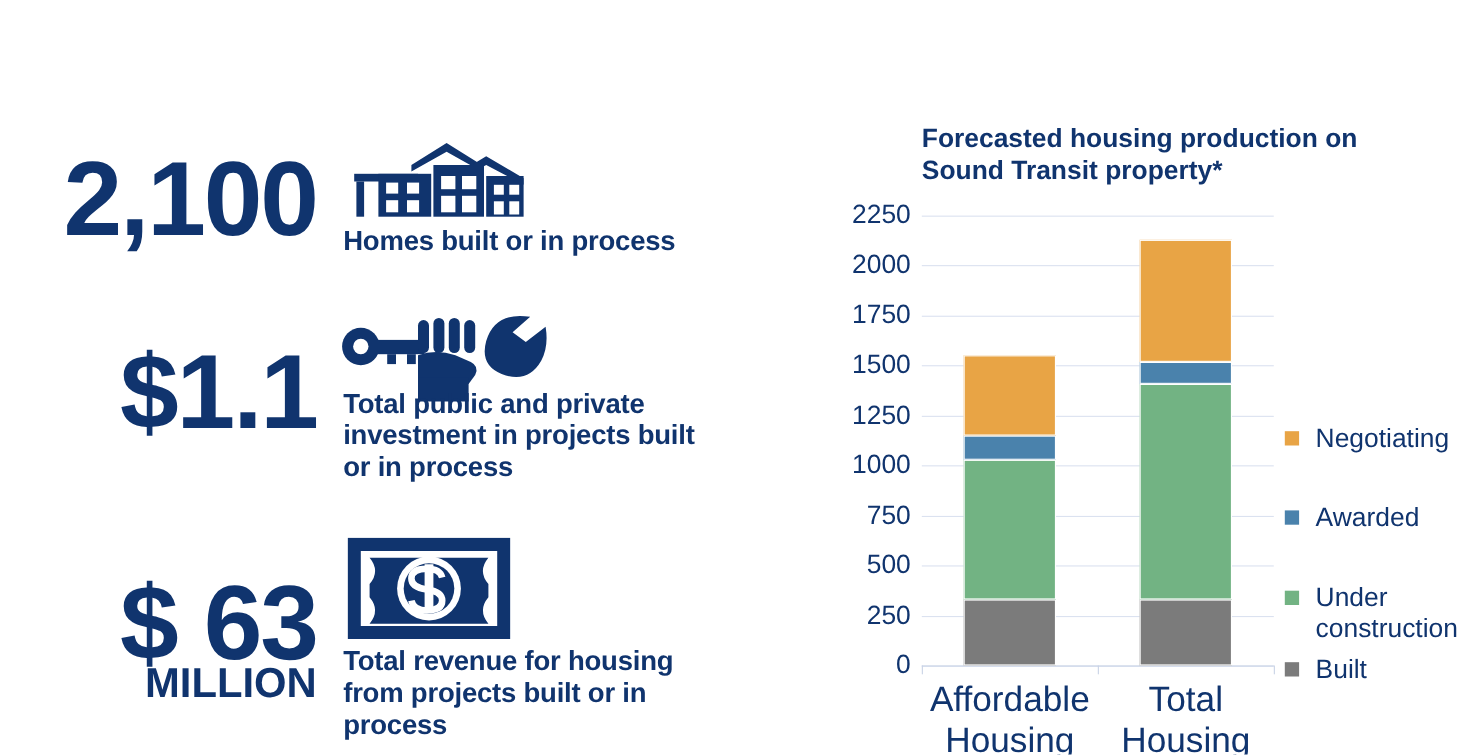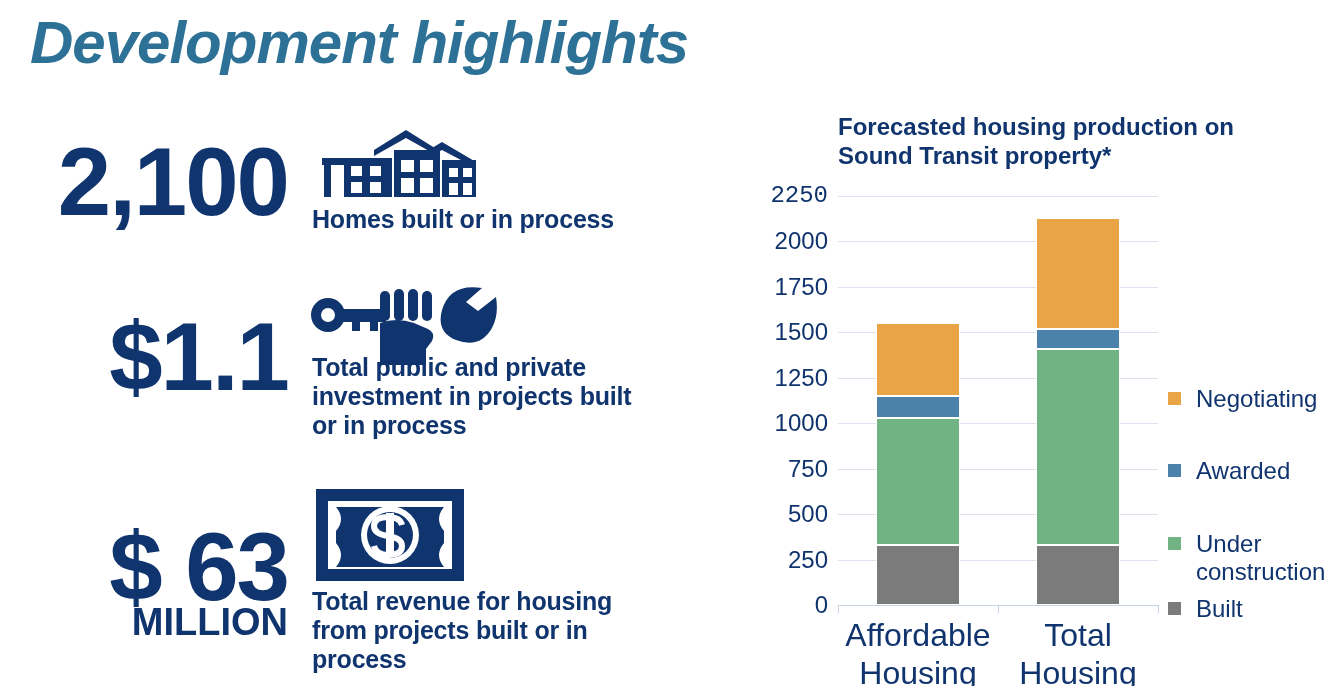--- a/index.html
+++ b/index.html
@@ -74,21 +74,20 @@
   .legend{position:absolute;left:448px;top:385px;width:180px;}
   .legend-item{position:absolute;left:0;display:flex;align-items:flex-start;gap:15px;}
   .swatch{width:13px;height:13px;flex:0 0 13px;margin-top:7px;}
   .legend-label{font-size:24px;color:#10346e;line-height:1.18;}
 </style>
 </head>
 <body>
 
 <div class="page">
 
-  <div id="page-title">Development highlights</div>
 
   <div class="stats">
 
     <div class="stat-row r0">
       <div class="stat-figure">
         <span class="stat-num">2,100</span>
       </div>
       <div class="stat-icon">
         <svg width="180" height="78" viewBox="0 0 180 78" fill="#10346e" aria-hidden="true">
           <path d="M96 2 L128 22 L128 28 L96 10 L64 28 L64 22 Z"></path>
@@ -174,21 +173,21 @@
         <div class="ytick" style="top: 227.222px;">1000</div>
         <div class="gridline" style="top: 181.778px;"></div>
         <div class="ytick" style="top: 181.778px;">1250</div>
         <div class="gridline" style="top: 136.333px;"></div>
         <div class="ytick" style="top: 136.333px;">1500</div>
         <div class="gridline" style="top: 90.8889px;"></div>
         <div class="ytick" style="top: 90.8889px;">1750</div>
         <div class="gridline" style="top: 45.4444px;"></div>
         <div class="ytick" style="top: 45.4444px;">2000</div>
         <div class="gridline" style="top: 0px;"></div>
-        <div class="ytick" style="top: 0px; font-family: Liberation Mono, monospace;">2250</div>
+        <div class="ytick" style="top: 0px;">2250</div>
         <div class="axis-line"></div>
         <div class="cat-sep" style="left: 0px;"></div>
         <div class="cat-sep" style="left: 160px;"></div>
         <div class="cat-sep" style="left: 320px;"></div>
         <div class="bar" style="left: 38px; top: 0px; height: 409px;">
           <div class="seg" title="Built: 330" style="background: rgb(123, 123, 123); top: 349.013px; height: 59.9867px;"></div>
           <div class="seg" title="Under construction: 700" style="background: rgb(114, 179, 131); top: 221.769px; height: 127.244px;"></div>
           <div class="seg" title="Awarded: 120" style="background: rgb(74, 130, 172); top: 199.956px; height: 21.8133px;"></div>
           <div class="seg" title="Negotiating: 400" style="background: rgb(232, 164, 69); top: 127.244px; height: 72.7111px;"></div>
         </div>

